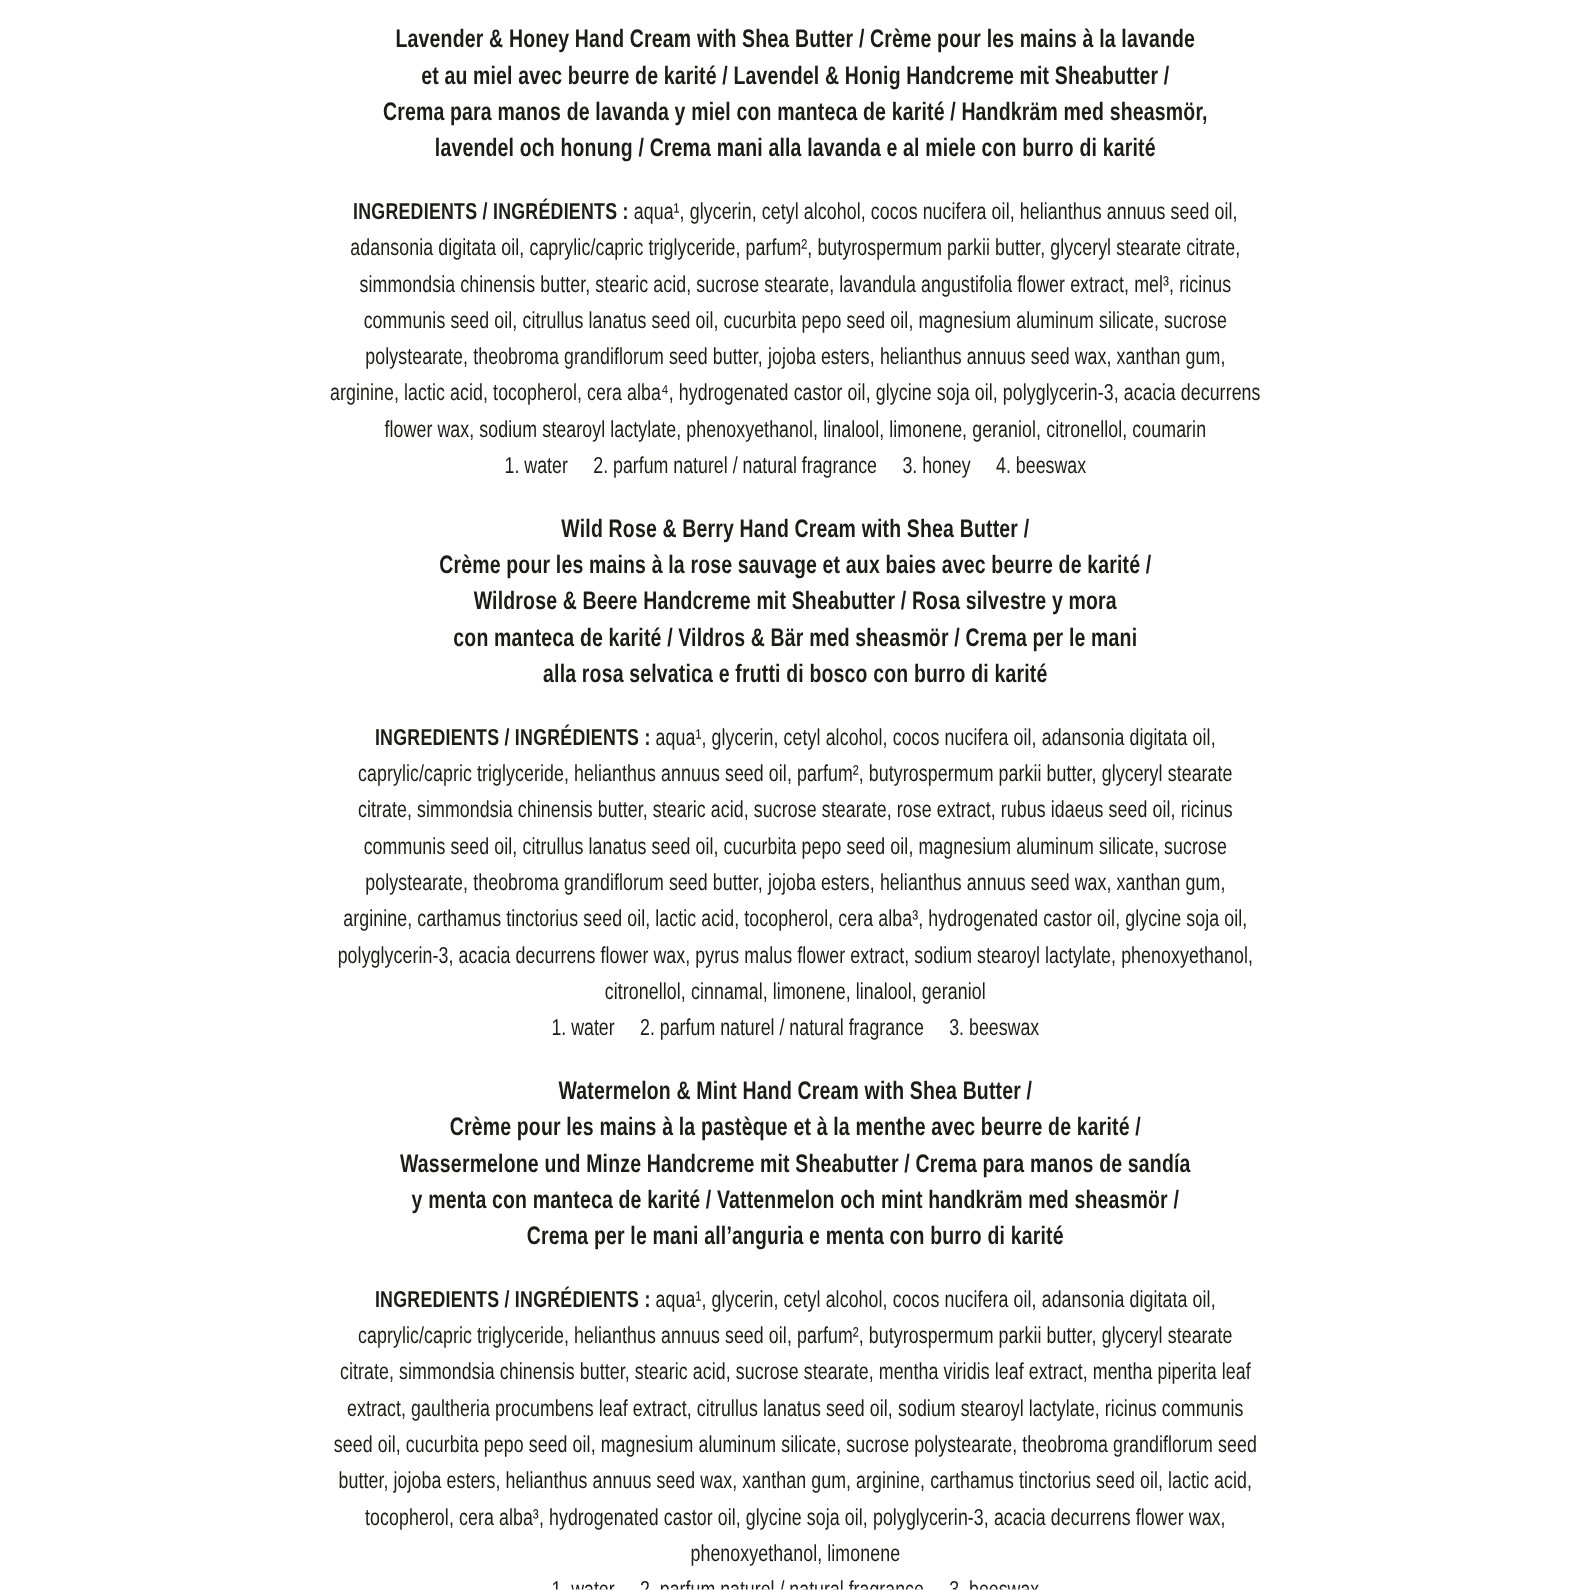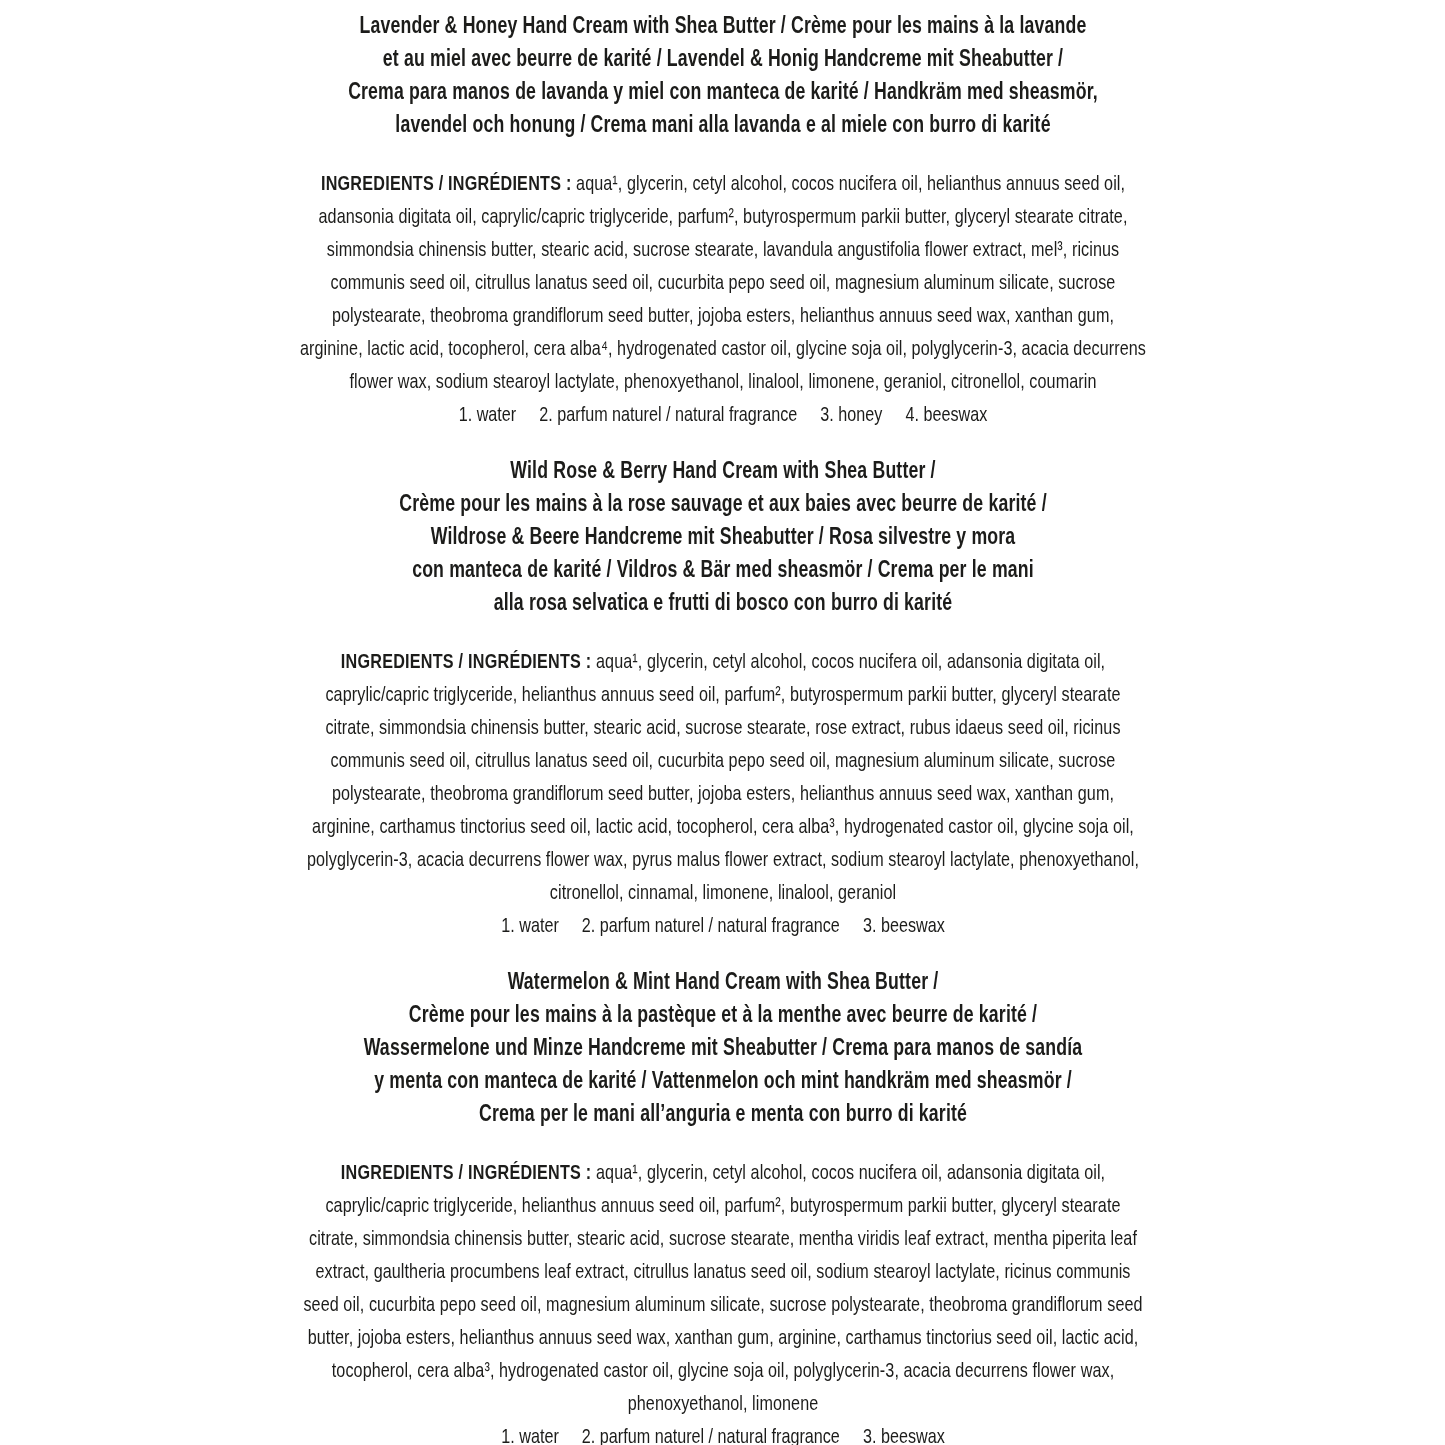--- a/index.html
+++ b/index.html
@@ -11,21 +11,21 @@
     overflow: hidden;
   }
   body {
     font-family: "Liberation Sans", sans-serif;
     color: #1c1c1a;
     -webkit-font-smoothing: antialiased;
   }
   .page {
     width: 1445px;
     height: 1445px;
-    padding-top: 9px;
+    padding-top: 19px;
     box-sizing: border-box;
   }
   
   .condensed-col {
     width: 1100px;
     margin: 0 auto;
     transform: scaleX(0.77);
     transform-origin: 50% 0;
   }
   .label-section { margin-bottom: 24px; }

